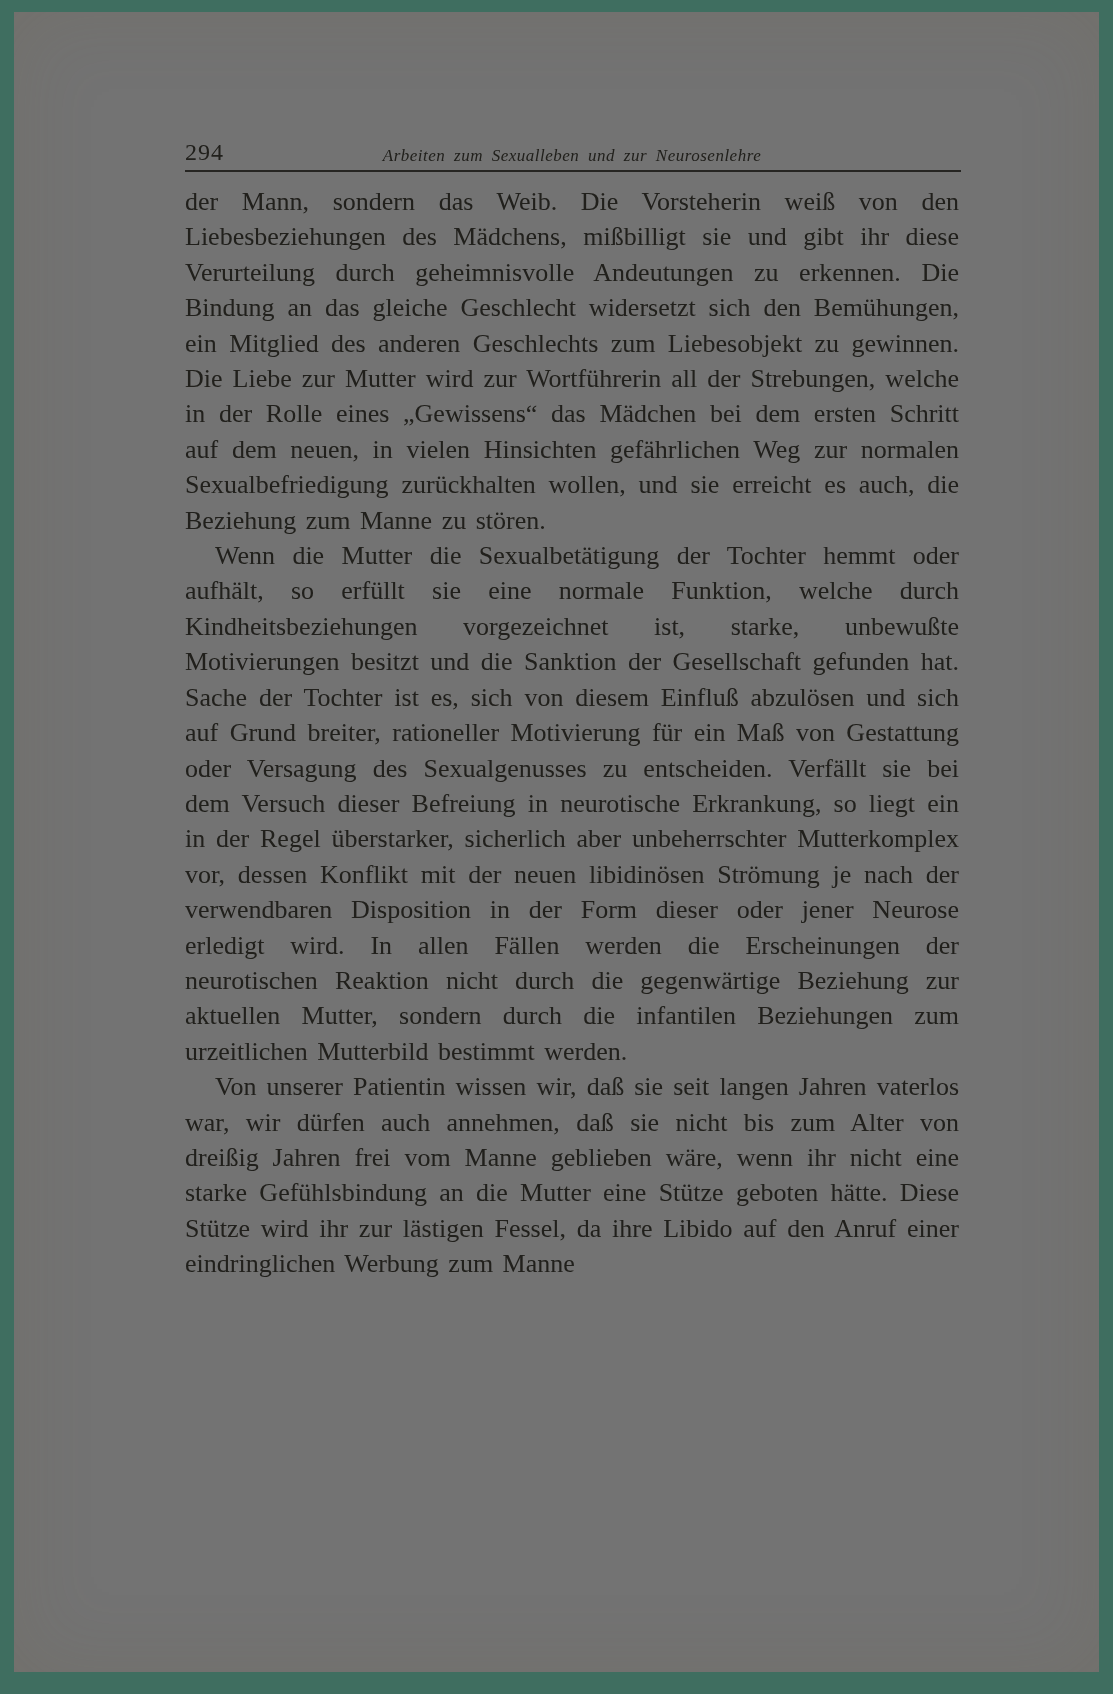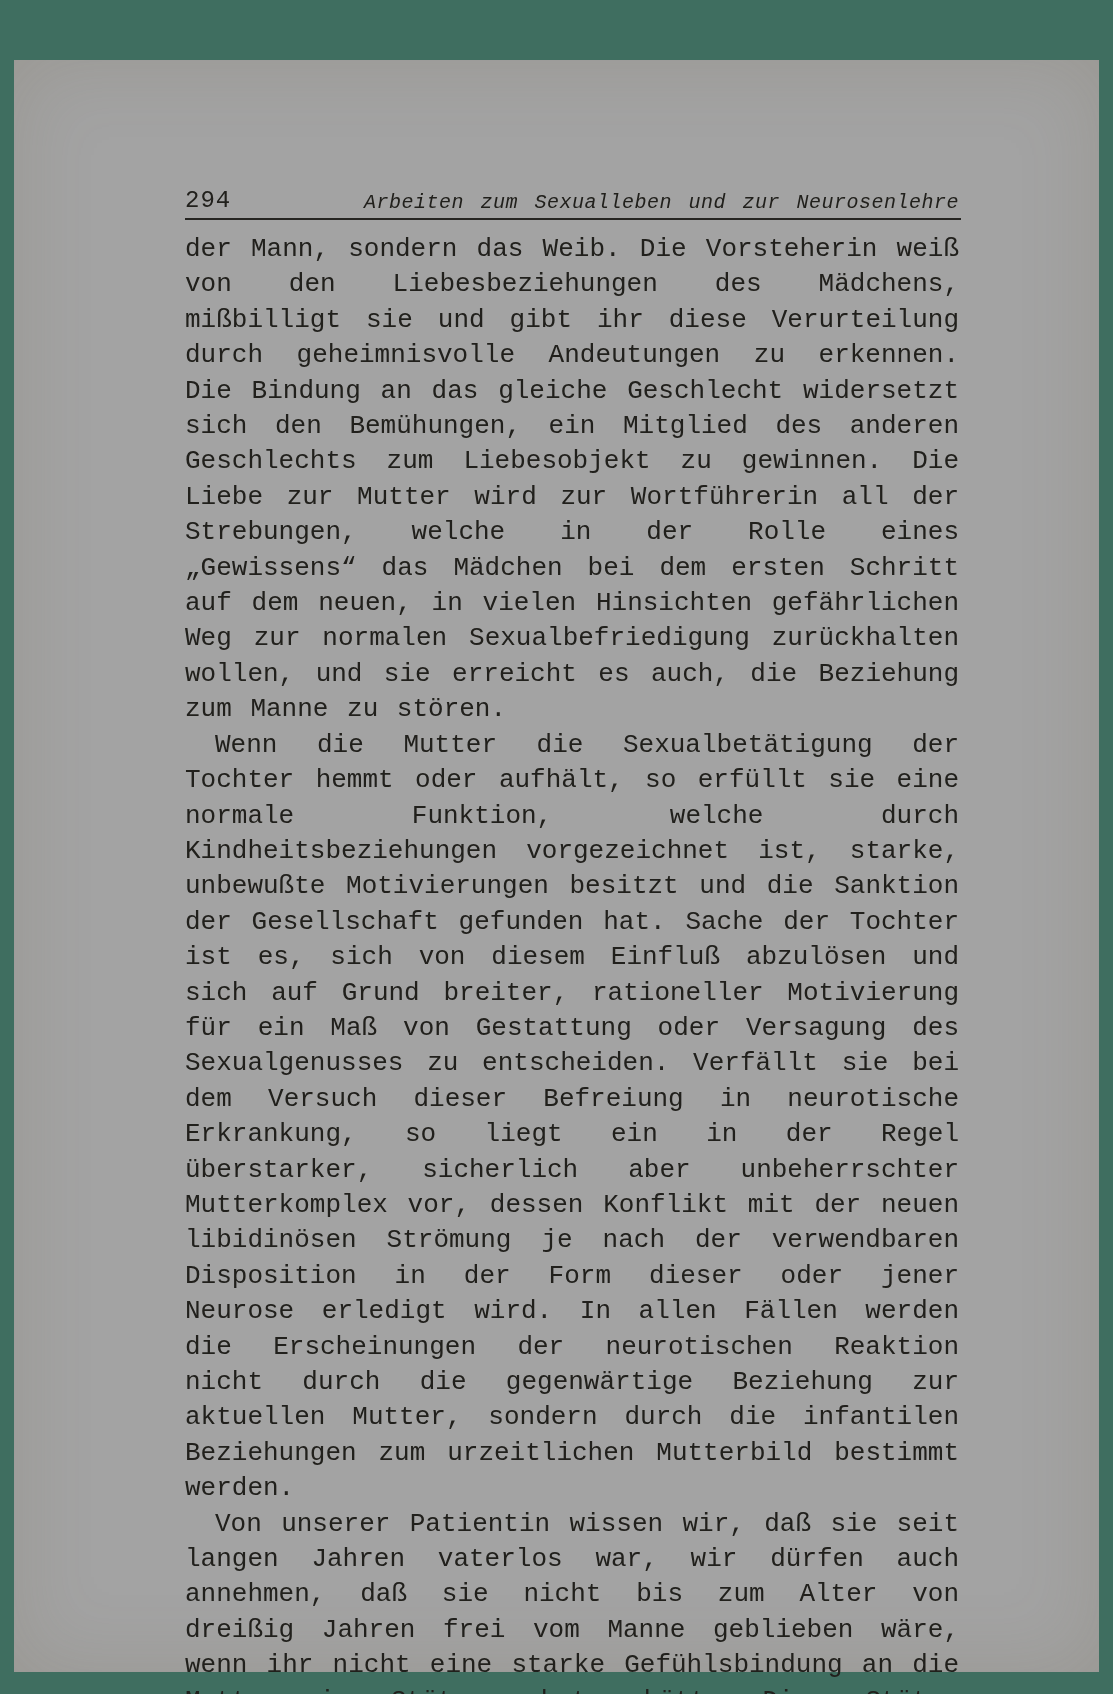--- a/index.html
+++ b/index.html
@@ -14,49 +14,48 @@
     background: #3f6e60;
     overflow: hidden;
   }
   
   .page {
     position: absolute;
     top: 12px;
     left: 14px;
     right: 14px;
     bottom: 22px;
-    background: #a3a3a3;
+    background: #737373;
     box-shadow: inset 0 0 80px rgba(110, 100, 70, 0.18);
     box-sizing: border-box;
-    font-family: Liberation Mono, monospace;
+    font-family: Liberation Serif, serif;
     color: #21201c;
-    margin-top: 48px;
   }
   .header {
     position: absolute;
     top: 118px;
     left: 171px;   
     width: 774px;  
     height: 40px;
   }
   .page-number {
     position: absolute;
     left: 0;
     bottom: 4px;
     font-size: 24px;
     letter-spacing: 1px;
   }
   .running-title {
     position: absolute;
     left: 0;
     right: 0;
     bottom: 4px;
-    text-align: right;
+    text-align: center;
     font-style: italic;
-    font-size: 20px;
+    font-size: 17px;
     letter-spacing: 0.5px;
     word-spacing: 4px;
   }
   .header-rule {
     position: absolute;
     top: 158px;
     left: 171px;
     width: 776px;
     height: 0;
     border-bottom: 2.5px solid #262522;

